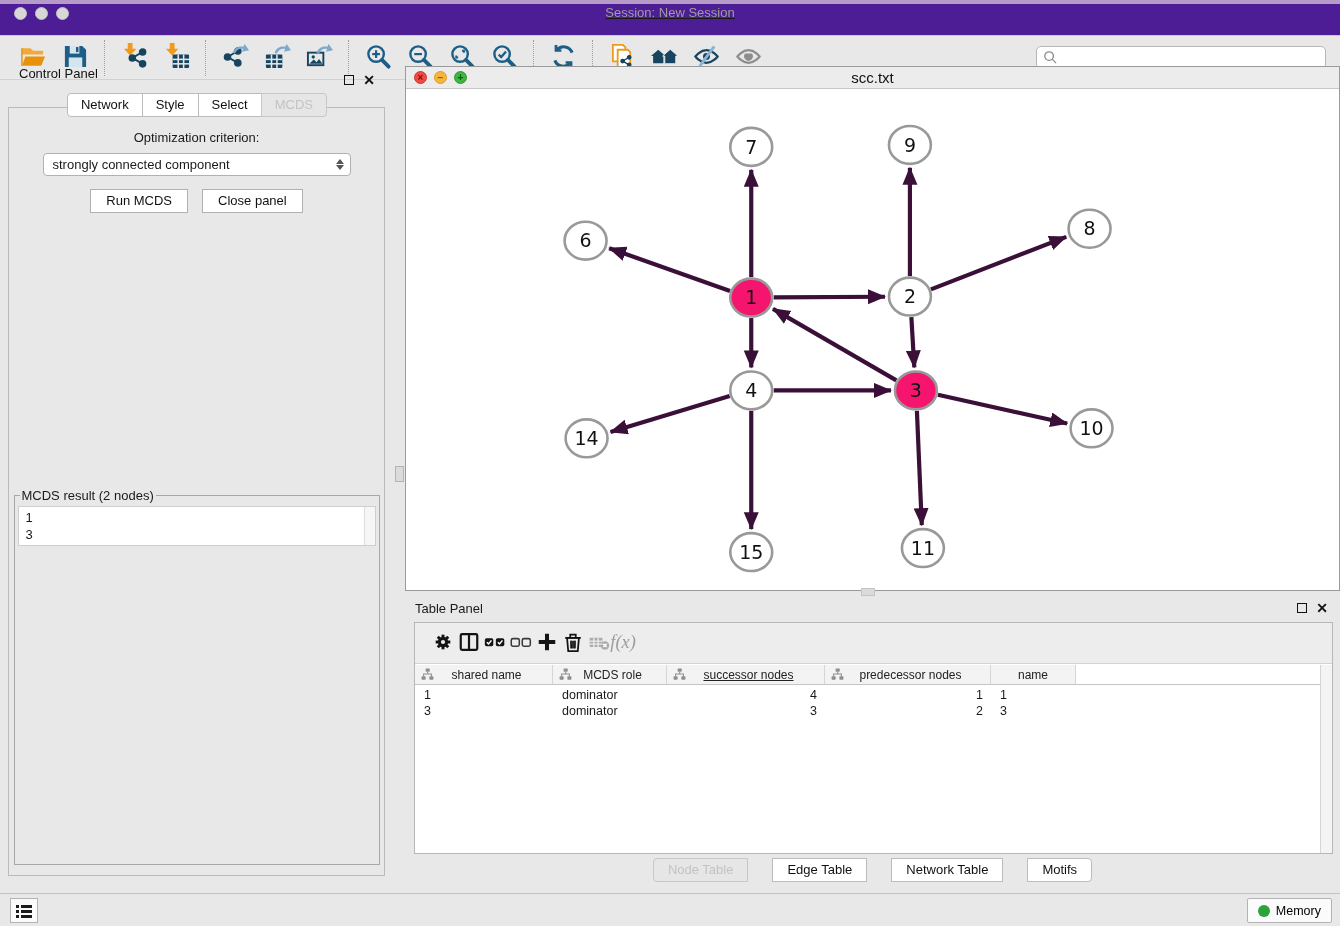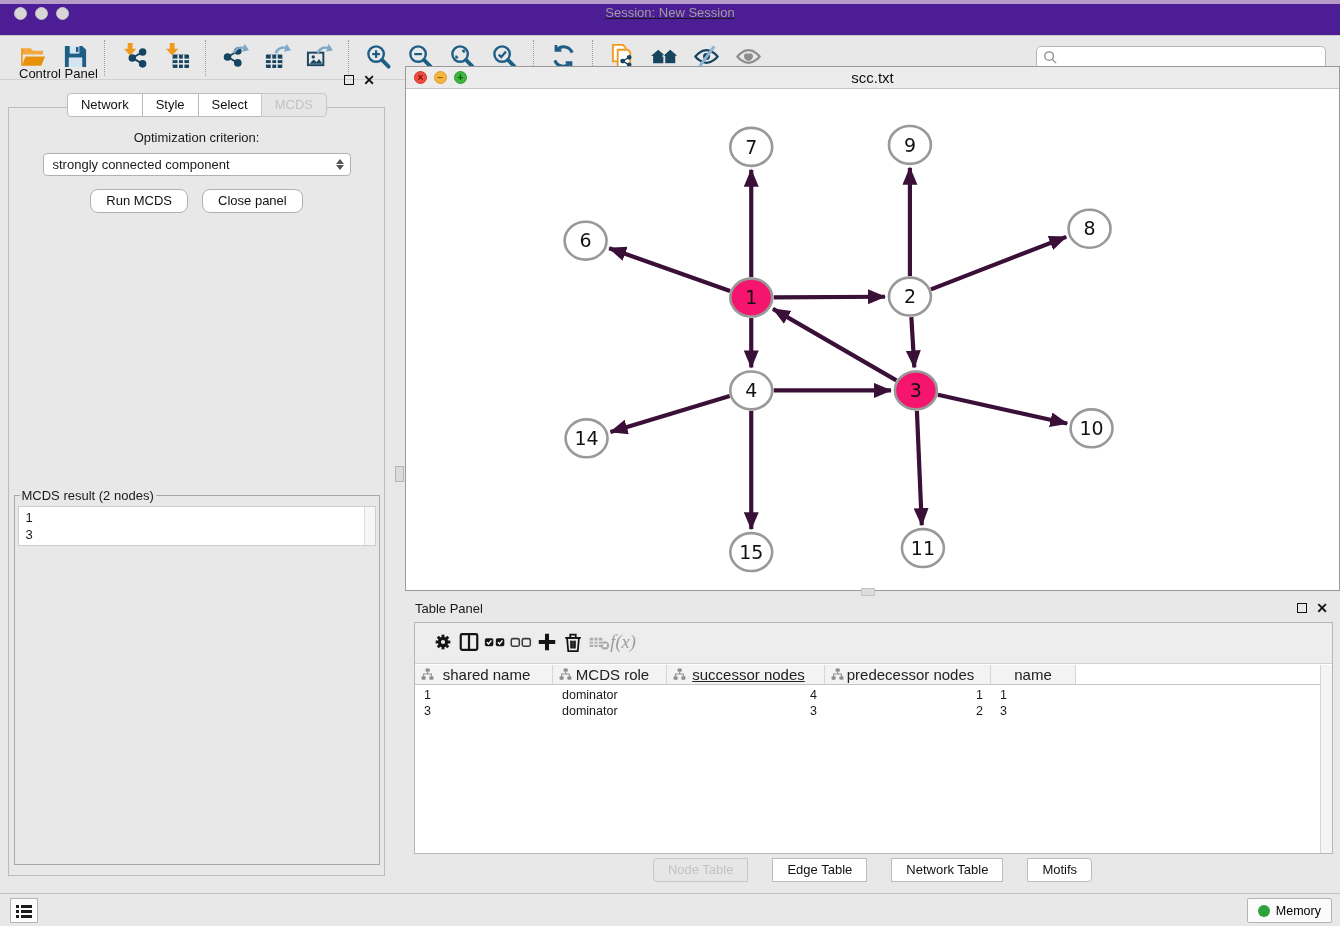--- a/index.html
+++ b/index.html
@@ -39,21 +39,21 @@
   .tab.selected { background:#e7e6e7; color:#c4c3c4; border-color:#c8c7c8; }
   .cp-content { position:absolute; top:41px; left:8px; right:9px; bottom:4px; border:1px solid #bcbbbc; background:#e9e8e9; display:flex; flex-direction:column; align-items:center; }
   .opt-label { margin-top:22px; font-size:13px; }
   .select-box { margin-top:8px; width:308px; height:23px; background:#fff; border:1px solid #b2b1b2; border-radius:4px; display:flex; align-items:center; padding:0 6px 0 9px; cursor:pointer; }
   .select-box .sel-text { flex:1; font-size:13px; }
   .chevrons { display:flex; flex-direction:column; gap:1px; align-items:center; }
   .chevrons span { width:0; height:0; border-left:4px solid transparent; border-right:4px solid transparent; }
   .chev-up { border-bottom:5px solid #555; }
   .chev-dn { border-top:5px solid #555; }
   .cp-buttons { margin-top:13px; display:flex; gap:14px; }
-  .btn { background:#fff; border:1px solid #b2b1b2; border-radius:8px; padding:3px 15px 4px; font-size:13px; cursor:pointer; color:#111; }
+  .btn { background:#fff; border:1px solid #b2b1b2; border-radius:0; padding:3px 15px 4px; font-size:13px; cursor:pointer; color:#111; }
   .result-fieldset { margin-top:auto; margin-bottom:10px; width:366px; height:377px; border:1px solid #a9a8a9; padding:3px; }
   .result-fieldset legend { font-size:13px; padding:0 2px; margin-left:2px; }
   .result-box { width:100%; height:100%; background:#fff; border:1px solid #cfcecf; position:relative; padding:2px 16px 2px 7px; font-size:13px; line-height:17px; overflow:hidden; }
   .result-scroll { position:absolute; right:0; top:0; bottom:0; width:11px; background:#f6f6f6; border-left:1px solid #ddd; }
 
   
   .v-split-handle { position:absolute; left:395px; top:400px; width:9px; height:16px; background:#dcdbdc; border:1px solid #b5b4b5; cursor:col-resize; }
   .h-split-handle { position:absolute; left:455px; top:521px; width:14px; height:8px; background:#dcdbdc; border:1px solid #c5c4c5; cursor:row-resize; }
 
   
@@ -74,21 +74,21 @@
   .tp-header { height:26px; display:flex; align-items:center; padding:0 12px 0 10px; }
   .tp-inner { position:absolute; top:27px; left:9px; right:7px; bottom:33px; border:1px solid #b8b7b8; background:#fff; overflow:hidden; }
   .tp-toolbar { height:41px; background:#ededed; border-bottom:1px solid #d4d3d4; display:flex; align-items:center; padding:0 15px; }
   .tp-tb-btn { background:none; border:none; width:26px; height:26px; display:flex; align-items:center; justify-content:center; cursor:pointer; }
   .tp-tb-btn.disabled { cursor:default; }
   .tp-tb-btn svg { width:22px; height:22px; }
   .tp-tb-btn.wide svg { width:36px; }
   .tp-table { position:absolute; top:42px; left:0; right:12px; bottom:0; }
   .tp-scroll { position:absolute; right:0; top:42px; bottom:0; width:12px; background:#f4f4f4; border-left:1px solid #d6d5d6; }
   .th-row { display:flex; height:20px; border-bottom:1px solid #c6c5c6; }
-  .th-cell { background:#f3f3f3; border-right:1px solid #d7d6d7; display:flex; align-items:center; justify-content:center; gap:6px; font-size:15px; color:#222; position:relative; }
+  .th-cell { background:#f3f3f3; border-right:1px solid #d7d6d7; display:flex; align-items:center; justify-content:center; gap:6px; font-size:12px; color:#222; position:relative; }
   .th-cell .tree-icon { position:absolute; left:6px; top:3px; }
   .td-row { display:flex; height:16px; align-items:center; font-size:12.5px; }
   .td-row:first-of-type { margin-top:2px; }
   .td-cell { overflow:hidden; white-space:nowrap; }
   .tp-tabs { position:absolute; bottom:5px; left:0; right:0; display:flex; justify-content:center;gap:25px; }
   .tp-tabs .tab { padding:3px 14px 4px; }
 
   
   .status-bar { position:absolute; bottom:0; left:0; right:0; height:33px; border-top:1px solid #c3c2c3; background:#e9e8e9; }
   .list-btn { position:absolute; left:10px; top:4px; width:28px; height:25px; background:#fbfbfb; border:1px solid #b5b4b5; display:flex; align-items:center; justify-content:center; cursor:pointer; }

